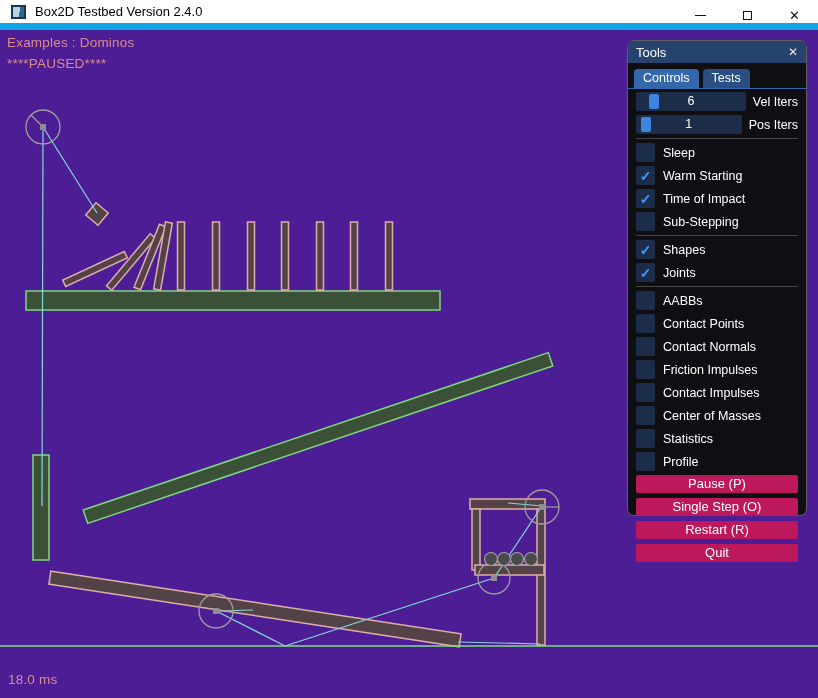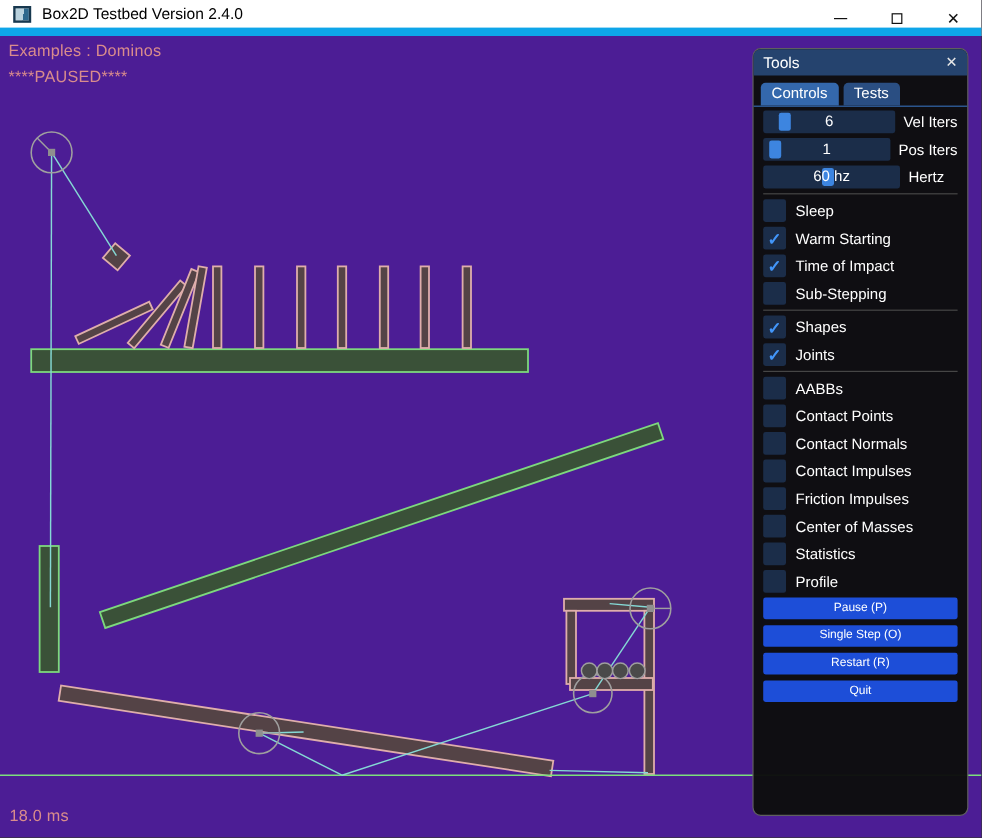--- a/index.html
+++ b/index.html
@@ -24,21 +24,21 @@
 
   
   .canvas { position:absolute; top:30px; left:0; width:818px; height:668px; background:#4c1d95; }
   svg.scene { position:absolute; top:0; left:0; }
   .overlay-text { position:absolute; font-size:13.5px; color:#d98c8c; letter-spacing:0.2px; }
   .ov-example { top:5px;  left:7px; }
   .ov-paused  { top:26px; left:7px; }
   .ov-ms      { top:642px; left:8px; }
 
   
-  .panel { position:absolute; top:40px; left:627px; width:180px; height:640px;
+  .panel { position:absolute; top:40px; left:627px; width:180px; height:476px;
            background:rgba(13,13,13,0.97); border:1px solid #5f5f5f; border-radius:7px;
            color:#fff; font-size:12.5px; }
   .panel-header { height:22px; background:#25436e; border-radius:6px 6px 0 0;
                   display:flex; align-items:center; }
   .panel-header .ph-title { margin-left:8px; font-size:13px; }
   .panel-close { margin-left:auto; margin-right:8px; font-size:12px; color:#e8e8e8; cursor:default; }
   .tabbar { display:flex; gap:4px; padding:6px 6px 0 6px; }
   .tab { padding:2px 9px 3px 9px; border-radius:4px 4px 0 0; font-size:12.5px; }
   .tab.active   { background:#3468ac; }
   .tab.inactive { background:#2a4e82; }
@@ -53,22 +53,22 @@
 
   .sep { height:1px; background:#464646; margin:3px 0 4px 0; }
 
   .check-row { display:flex; align-items:center; height:19px; margin-bottom:4px; }
   .check-box { width:19px; height:19px; background:#1b2d49; border-radius:2px;
                display:flex; align-items:center; justify-content:center; }
   .check-mark { color:#4296fa; font-size:14px; font-weight:700; line-height:1; }
   .check-label { margin-left:8px; white-space:nowrap; }
 
   .btn-col { margin-top:2px; }
-  .panel-btn { width:100%; height:18px; margin-bottom:5px; background:#1d4ed8; border:none;
-               border-radius:2px; color:#fff; font-size:10px; line-height:18px; text-align:center;
+  .panel-btn { width:100%; height:18px; margin-bottom:5px; background:#be185d; border:none;
+               border-radius:2px; color:#fff; font-size:13px; line-height:18px; text-align:center;
                font-family:"Liberation Sans", sans-serif; display:block; }
 </style>
 </head>
 <body>
 
 <div class="window">
 
   <div class="titlebar">
     <div class="app-icon"></div>
     <div class="tb-title">Box2D Testbed Version 2.4.0</div>
@@ -155,27 +155,20 @@
           </div>
           <span class="slider-label">Vel Iters</span>
         </div>
         <div class="slider-row">
           <div class="slider-track">
             <div class="slider-grab" style="left: 5.08px;"></div>
             <div class="slider-val">1</div>
           </div>
           <span class="slider-label">Pos Iters</span>
         </div>
-        <div class="slider-row">
-          <div class="slider-track">
-            <div class="slider-grab" style="left: 48.94px;"></div>
-            <div class="slider-val">60 hz</div>
-          </div>
-          <span class="slider-label">Hertz</span>
-        </div>
         <div class="sep"></div>
         <div class="check-row">
           <div class="check-box"></div>
           <span class="check-label">Sleep</span>
         </div>
         <div class="check-row">
           <div class="check-box">
             <span class="check-mark">✓</span>
           </div>
           <span class="check-label">Warm Starting</span>
@@ -211,25 +204,25 @@
         <div class="check-row">
           <div class="check-box"></div>
           <span class="check-label">Contact Points</span>
         </div>
         <div class="check-row">
           <div class="check-box"></div>
           <span class="check-label">Contact Normals</span>
         </div>
         <div class="check-row">
           <div class="check-box"></div>
+          <span class="check-label">Friction Impulses</span>
+        </div>
+        <div class="check-row">
+          <div class="check-box"></div>
           <span class="check-label">Contact Impulses</span>
-        </div>
-        <div class="check-row">
-          <div class="check-box"></div>
-          <span class="check-label">Friction Impulses</span>
         </div>
         <div class="check-row">
           <div class="check-box"></div>
           <span class="check-label">Center of Masses</span>
         </div>
         <div class="check-row">
           <div class="check-box"></div>
           <span class="check-label">Statistics</span>
         </div>
         <div class="check-row">

